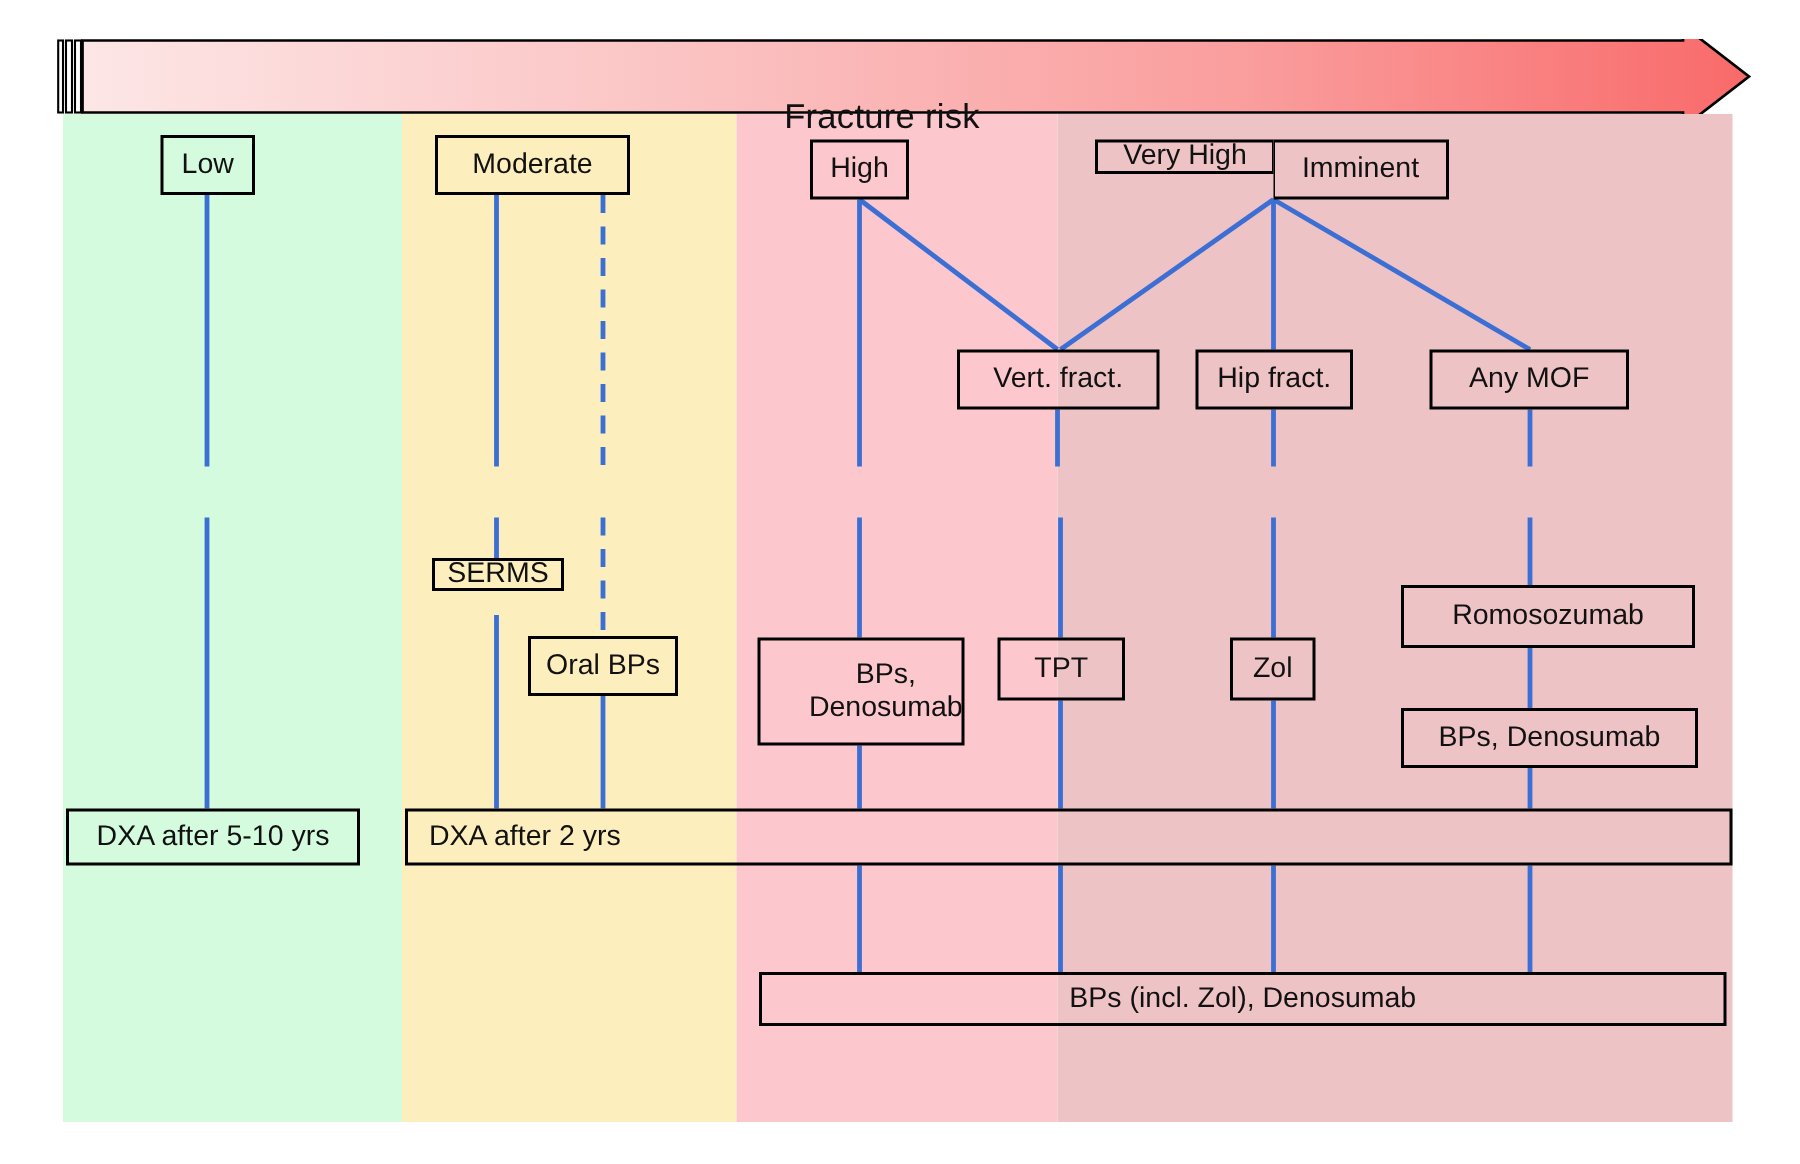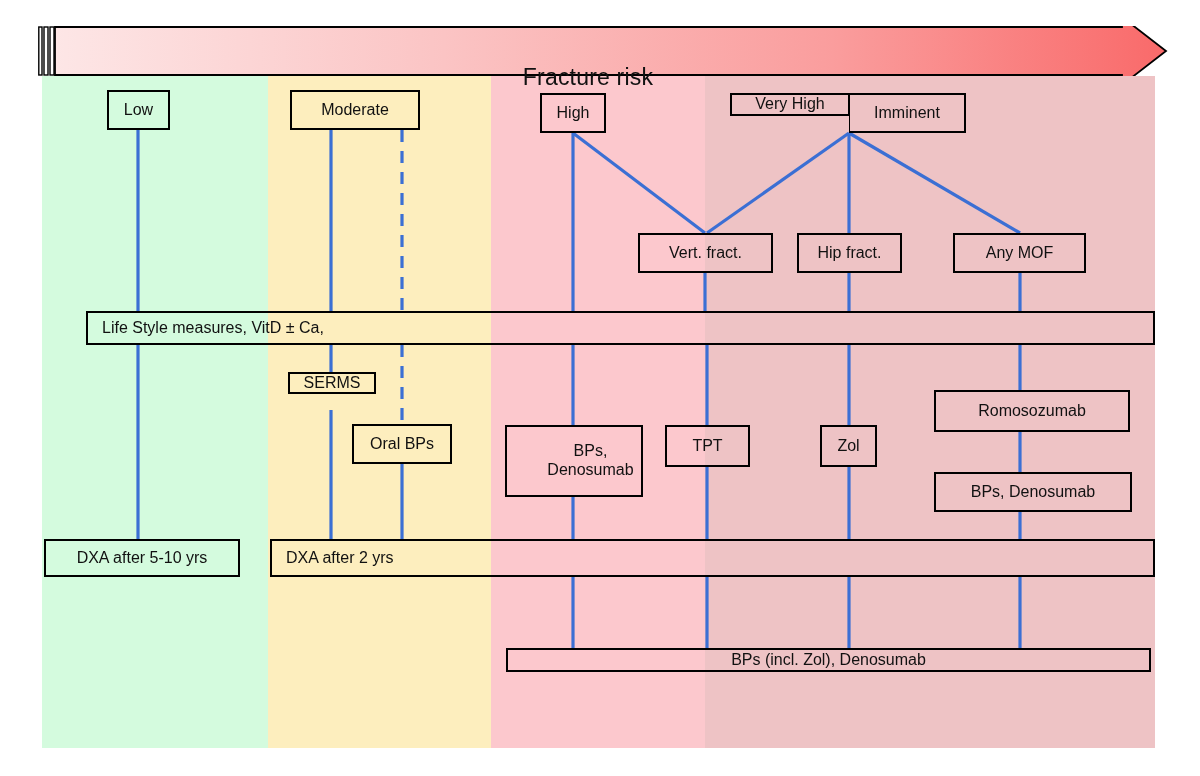--- a/index.html
+++ b/index.html
@@ -63,21 +63,21 @@
 
   
   .node {
     position: absolute;
     border: 2.2px solid #000000;
     background: transparent;
     display: flex;
     align-items: center;
     justify-content: center;
     text-align: center;
-    font-size: 16px;
+    font-size: 19px;
     color: #111111;
     line-height: 1.18;
     padding: 2px 6px;
     white-space: pre-line;
   }
   .node.left-align {
     justify-content: flex-start;
     padding-left: 14px;
     text-align: left;
   }
@@ -106,21 +106,21 @@
   #node-tpt      { left: 665px; top: 425px; width: 85px;  height: 42px; }
   #node-zol      { left: 820px; top: 425px; width: 57px;  height: 42px; }
   #node-romo     { left: 934px; top: 390px; width: 196px; height: 42px; }
   #node-bpsdeno2 { left: 934px; top: 472px; width: 198px; height: 40px; }
 
   
   #node-dxa510 { left: 44px;  top: 539px; width: 196px;  height: 38px; }
   #node-dxa2   { left: 270px; top: 539px; width: 885px;  height: 38px; }
 
   
-  #node-bottom { left: 506px; top: 648px; width: 645px; height: 24px; }
+  #node-bottom { left: 506px; top: 648px; width: 645px; height: 36px; }
 </style>
 </head>
 <body>
 
 <div id="canvas">
 
   <div class="band" id="band-low"></div>
   <div class="band" id="band-moderate"></div>
   <div class="band" id="band-high"></div>
   <div class="band" id="band-veryhigh"></div>
@@ -190,21 +190,20 @@
   <div class="node" id="node-low">Low</div>
   <div class="node" id="node-moderate">Moderate</div>
   <div class="node" id="node-high">High</div>
   <div class="node" id="node-veryhigh">Very High</div>
   <div class="node" id="node-vert">Vert. fract.</div>
 
   <div class="node" id="node-imminent">Imminent</div>
   <div class="node" id="node-hip">Hip fract.</div>
   <div class="node" id="node-mof">Any MOF</div>
 
-  <div class="node left-align" id="node-lifestyle">Life Style measures, VitD ± Ca,</div>
 
   <div class="node" id="node-serms">SERMS</div>
   <div class="node" id="node-oralbps">Oral BPs</div>
   <div class="node" id="node-bpsdeno">BPs,
 Denosumab</div>
   <div class="node" id="node-tpt">TPT</div>
   <div class="node" id="node-zol">Zol</div>
   <div class="node" id="node-romo">Romosozumab</div>
   <div class="node" id="node-bpsdeno2">BPs, Denosumab</div>
 

